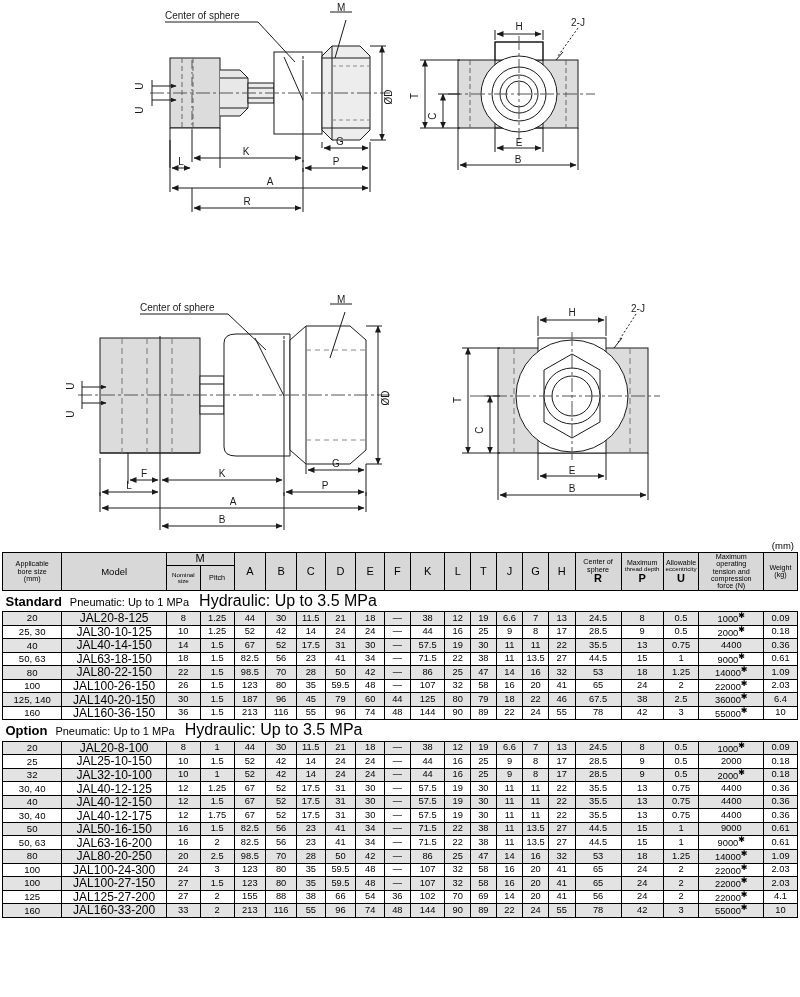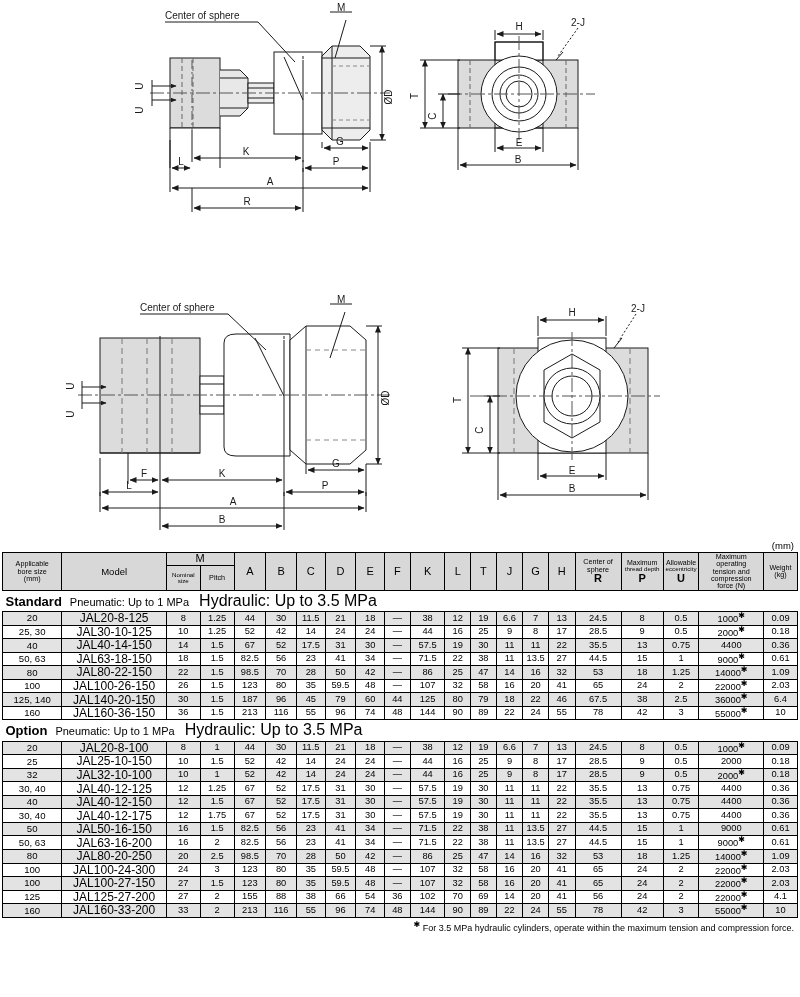--- a/index.html
+++ b/index.html
@@ -952,19 +952,15 @@
             <td>24</td>
             <td>55</td>
             <td>78</td>
             <td>42</td>
             <td>3</td>
             <td>55000<span class="star">✱</span></td>
             <td class="weight">10</td>
           </tr>
         </tbody>
     </table>
-    <div class="footnote">
-      <span class="fstar">✱</span>
-      <span>For 3.5 MPa hydraulic cylinders, operate within the maximum tension and compression force.</span>
-    </div>
   </div>
 
 </div>
 
 </body></html>

